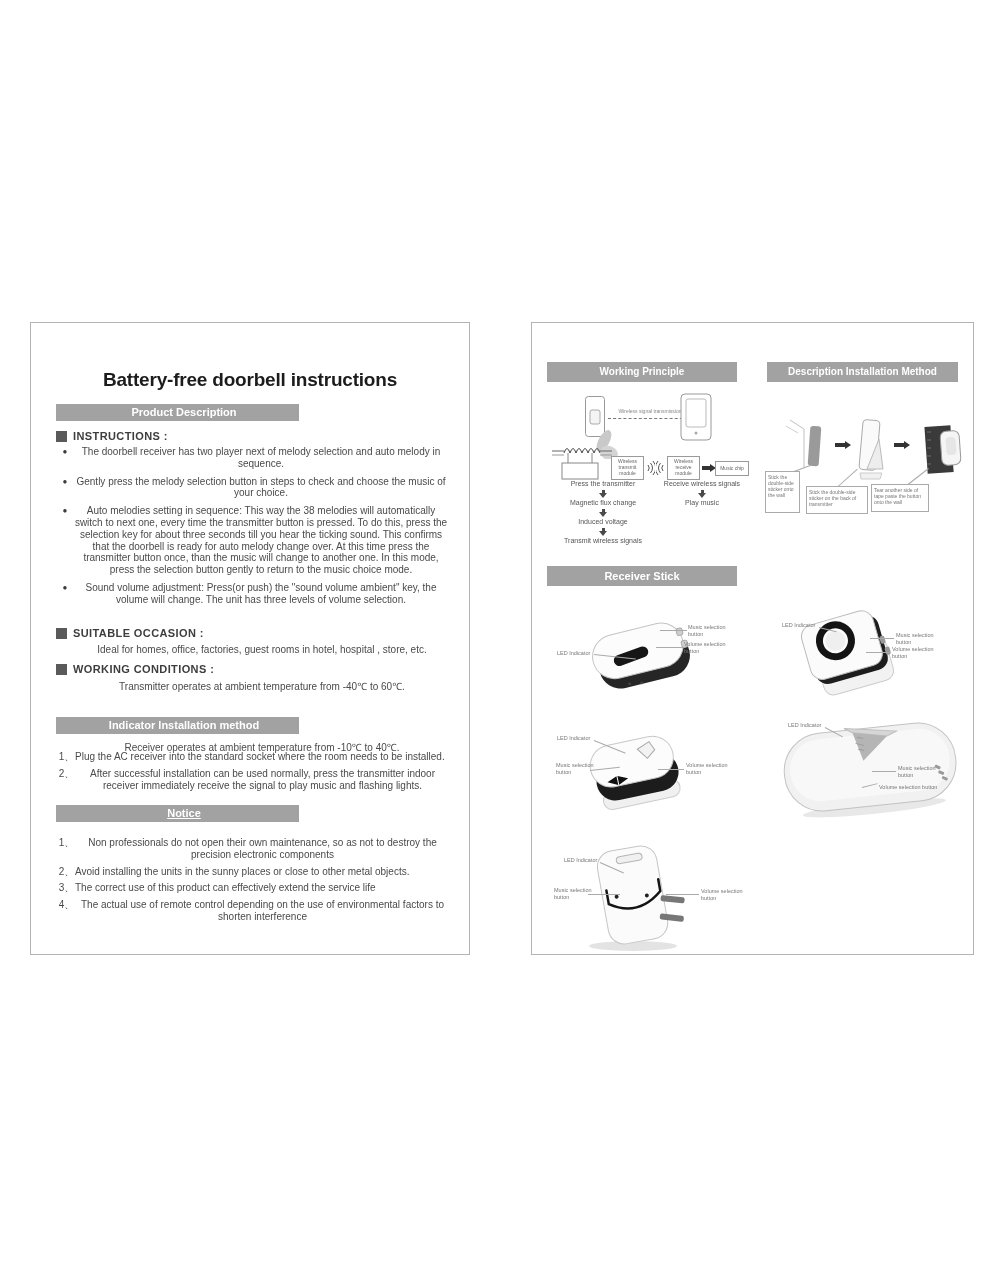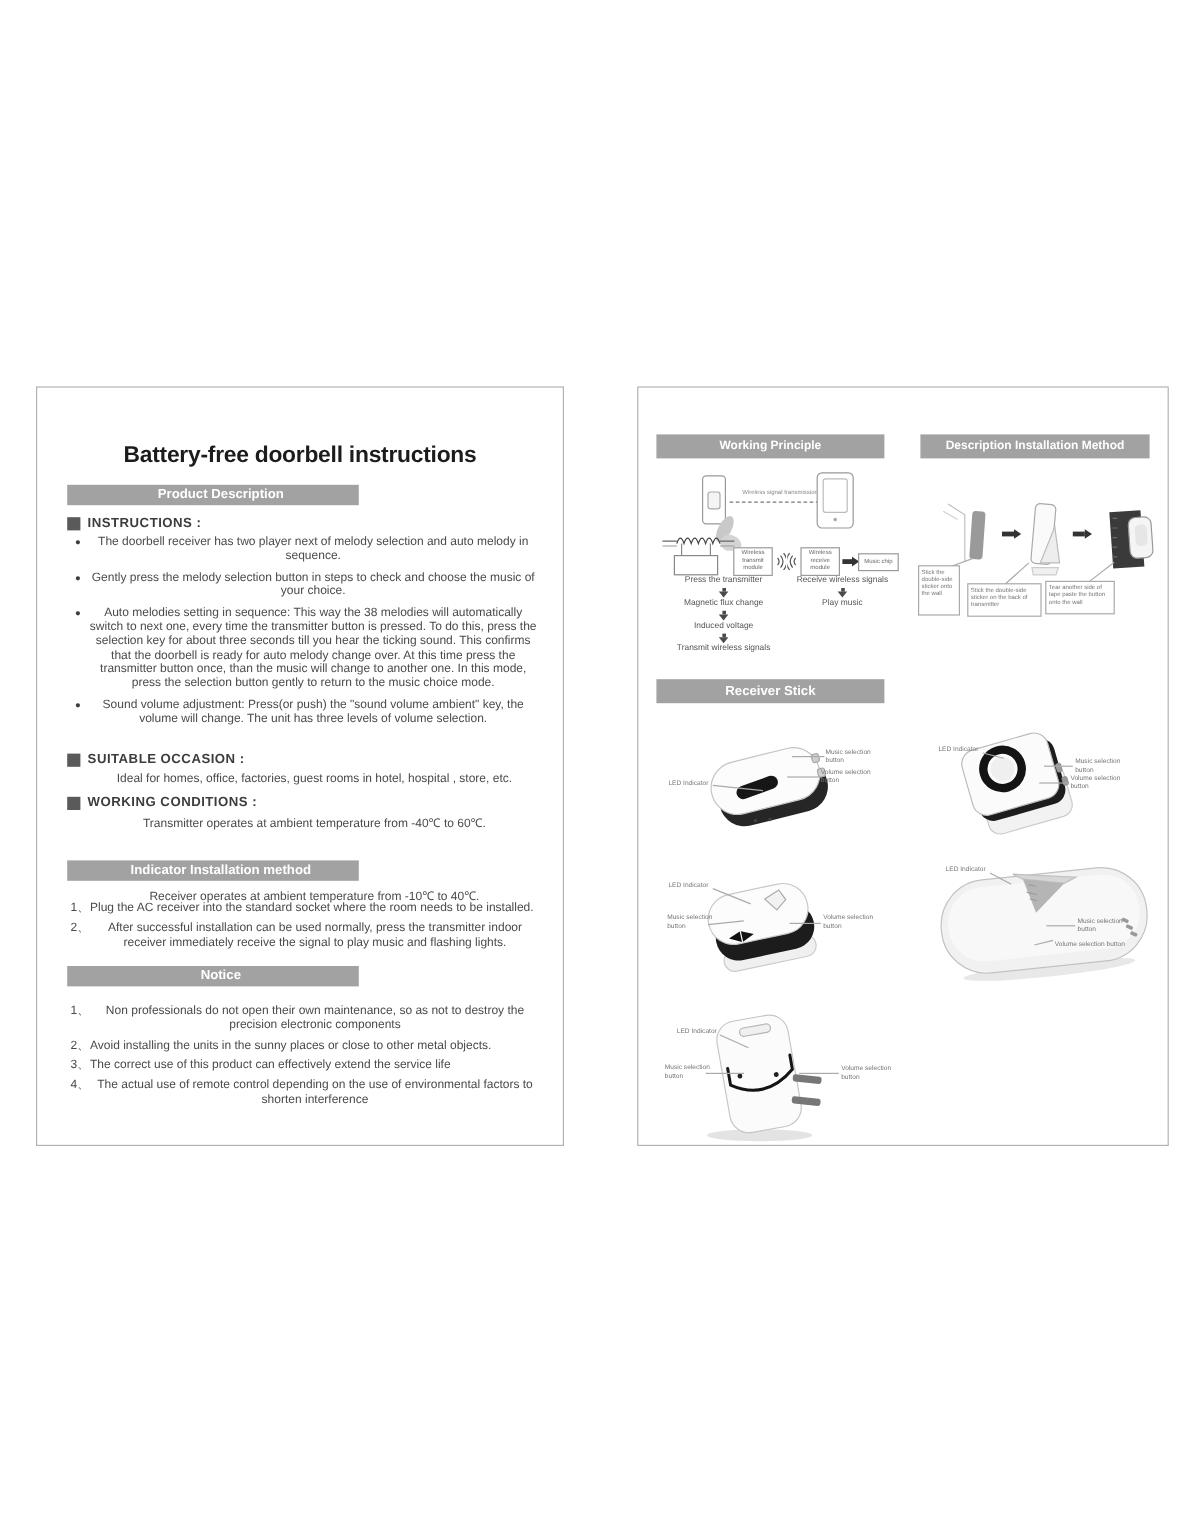--- a/index.html
+++ b/index.html
@@ -96,21 +96,21 @@
     <div class="numitem">
       <span class="num">1、</span>
       <span>Plug the AC receiver into the standard socket where the room needs to be installed.</span>
     </div>
     <div class="numitem">
       <span class="num">2、</span>
       <span>After successful installation can be used normally, press the transmitter indoor receiver immediately receive the signal to play music and flashing lights.</span>
     </div>
   </div>
 
-  <div class="abs bar bar-left" style="top:482px;">Notice</div>
+  <div class="abs bar bar-left" style="top:482px;text-decoration:underline;">Notice</div>
 
   <div class="abs numlist body-txt" style="top:514px;">
     <div class="numitem">
       <span class="num">1、</span>
       <span>Non professionals do not open their own maintenance, so as not to destroy the precision electronic components</span>
     </div>
     <div class="numitem">
       <span class="num">2、</span>
       <span>Avoid installing the units in the sunny places or close to other metal objects.</span>
     </div>

